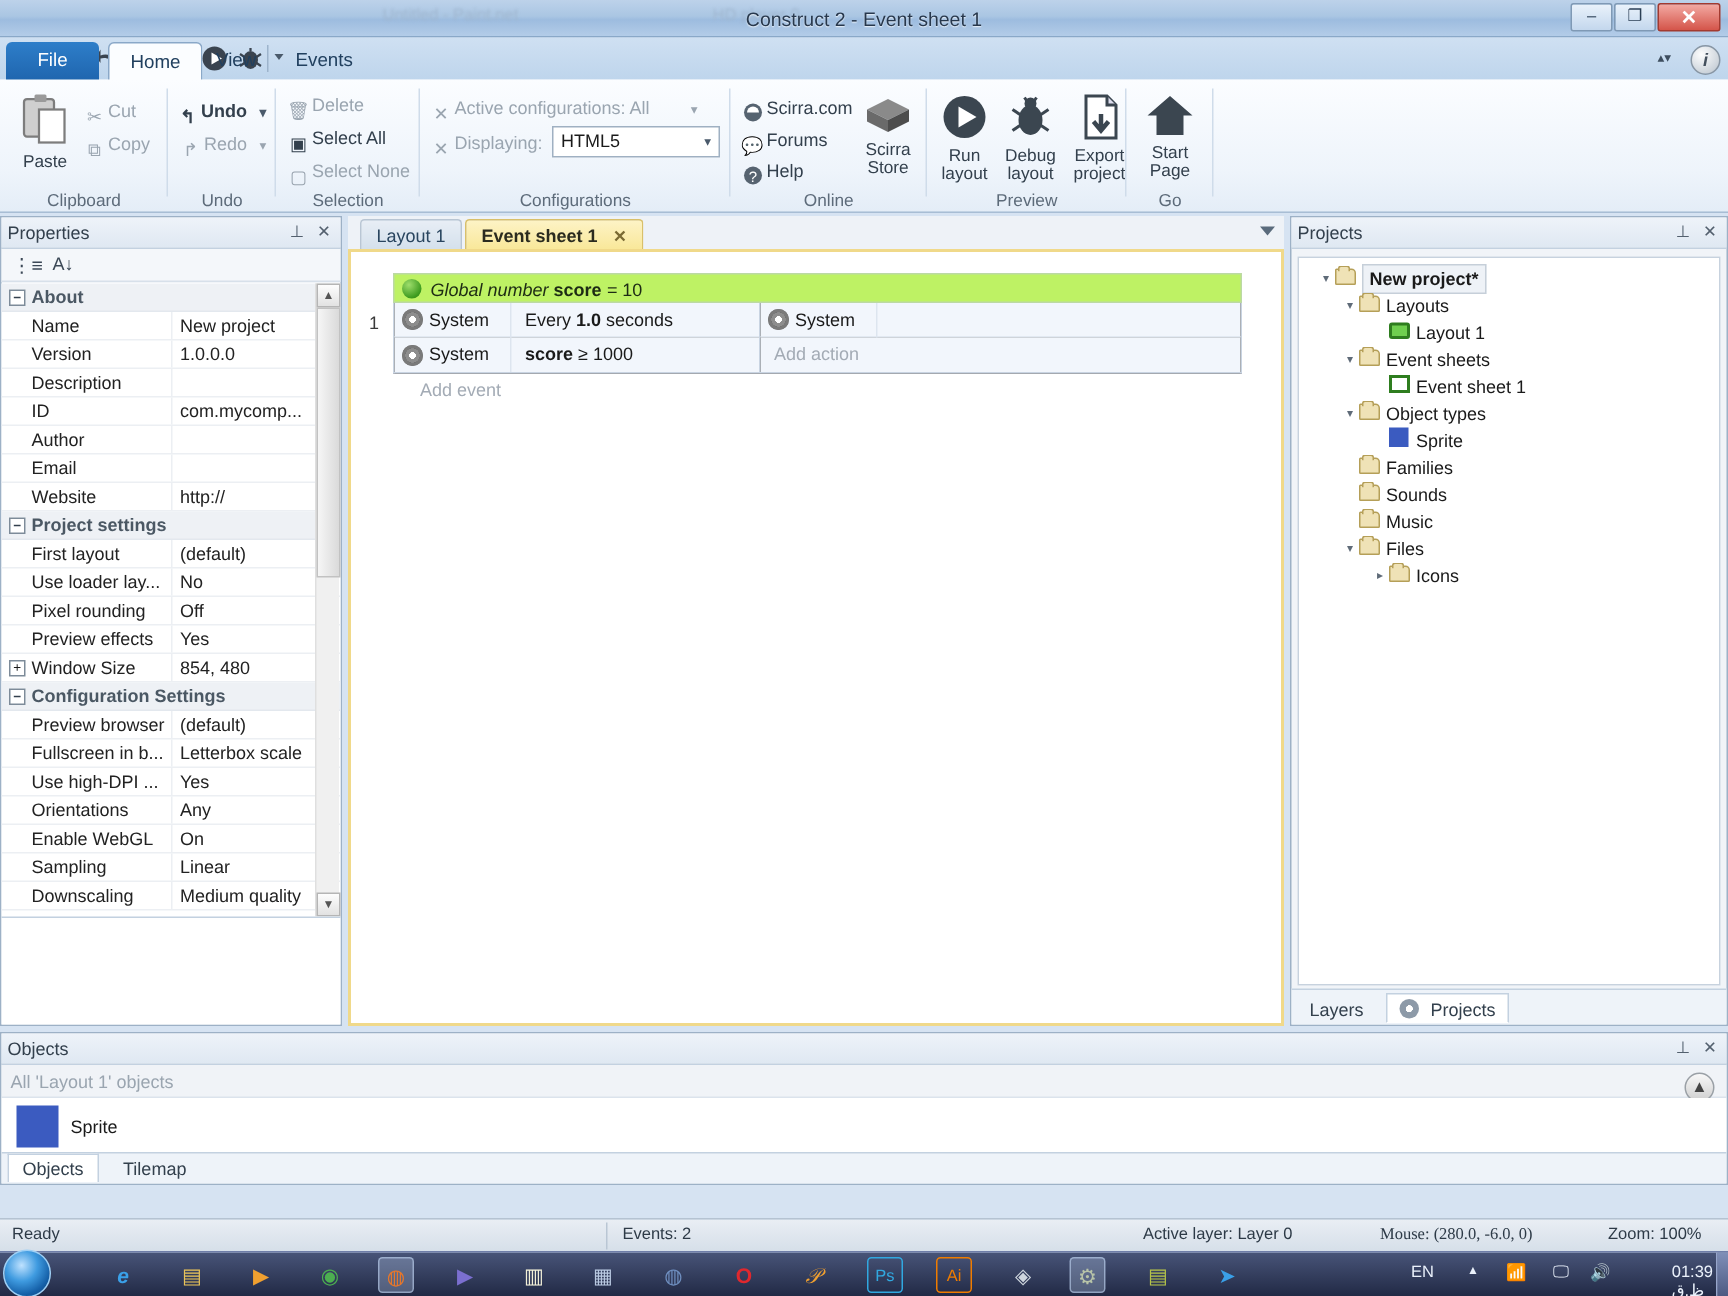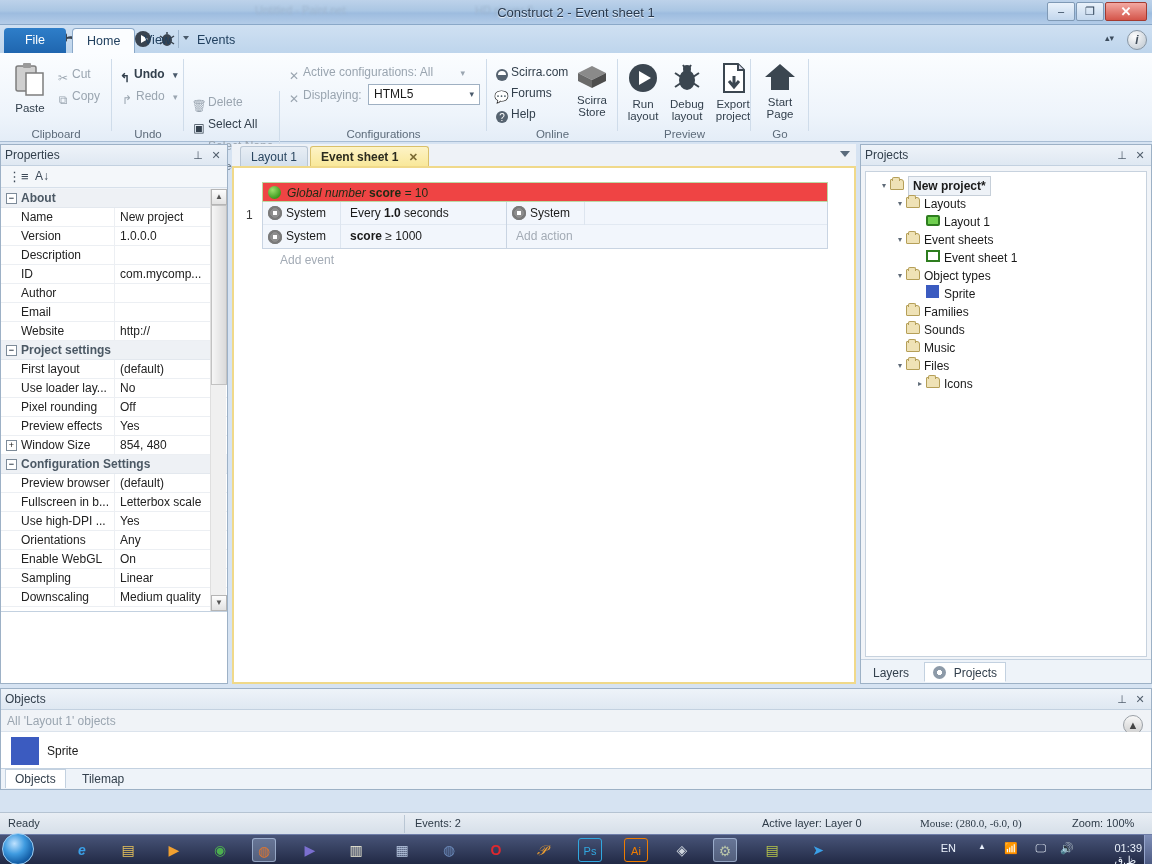--- a/index.html
+++ b/index.html
@@ -157,21 +157,21 @@
   #tabs-arrow{ position:absolute; right:6px; top:7px; width:0;height:0;
     border-left:5px solid transparent;border-right:5px solid transparent;border-top:6px solid #5a6b7c;cursor:pointer;}
   #sheet{
     position:absolute; left:0; top:22px; right:0; bottom:0;
     background:#ffffff; border:2px solid #f0d98a;
   }
   #evt-area{ position:absolute; left:0; top:0; right:0; bottom:0; padding:14px 0 0 10px;}
 
   .evt-block{ position:relative; margin-left:18px; width:566px; }
   .gvar{
-    height:20px; line-height:20px; background:#ef4444; border:1px solid #bcd9a4;
+    height:20px; line-height:20px; background:#bef264; border:1px solid #bcd9a4;
     font-size:12px; padding-left:24px; position:relative; color:#1d2b14;
     font-style:italic;
   }
   .gvar b{ font-style:normal; }
   .gvar .globe{
     position:absolute; left:5px; top:3px; width:13px;height:13px;border-radius:50%;
     background:radial-gradient(circle at 35% 30%, #9ede6b, #3d9b1f 70%, #2d7a13);
   }
   .evt-row{ display:flex; border:1px solid #c9d4e2; border-top:none; background:#000000;}
   .conds{ width:244px; border-right:1px solid #c9d4e2; }
@@ -346,21 +346,21 @@
       <span style="margin-left:5px;font-size:9px;color:#4a5a6b;">▾</span>
     </div>
     <div class="rsmall dis" style="left:6px; top:32px;">
       <span class="ic">↱</span><span>Redo</span>
       <span style="margin-left:5px;font-size:9px;">▾</span>
     </div>
     <div class="glabel">Undo</div>
     <div class="gsep"></div>
   </div>
 
-  <div class="rgroup" style="left:184px; width:96px;margin-top:32px;">
+  <div class="rgroup" style="left:184px; width:96px;">
     <div class="rsmall dis" style="left:6px; top:6px;">
       <span class="ic">🗑</span><span>Delete</span>
     </div>
     <div class="rsmall" style="left:6px; top:28px;">
       <span class="ic">▣</span><span>Select All</span>
     </div>
     <div class="rsmall dis" style="left:6px; top:50px;">
       <span class="ic">▢</span><span>Select None</span>
     </div>
     <div class="glabel">Selection</div>

